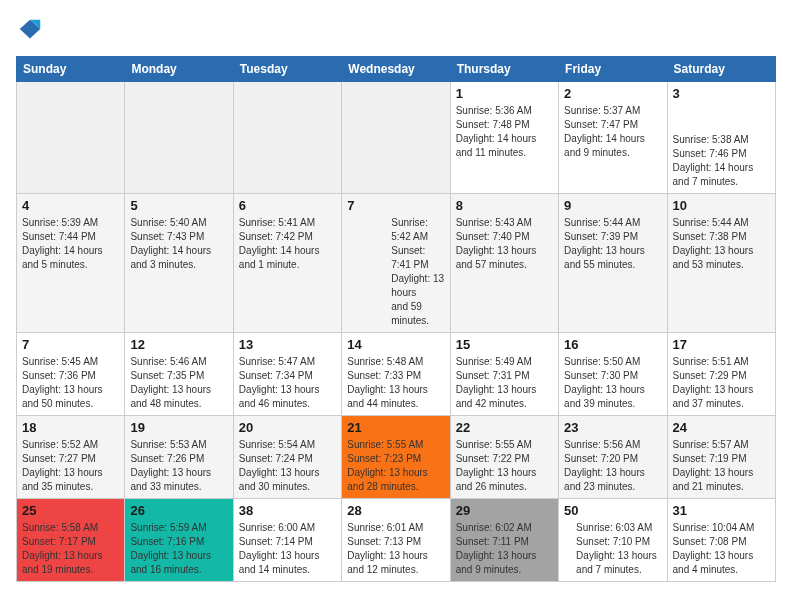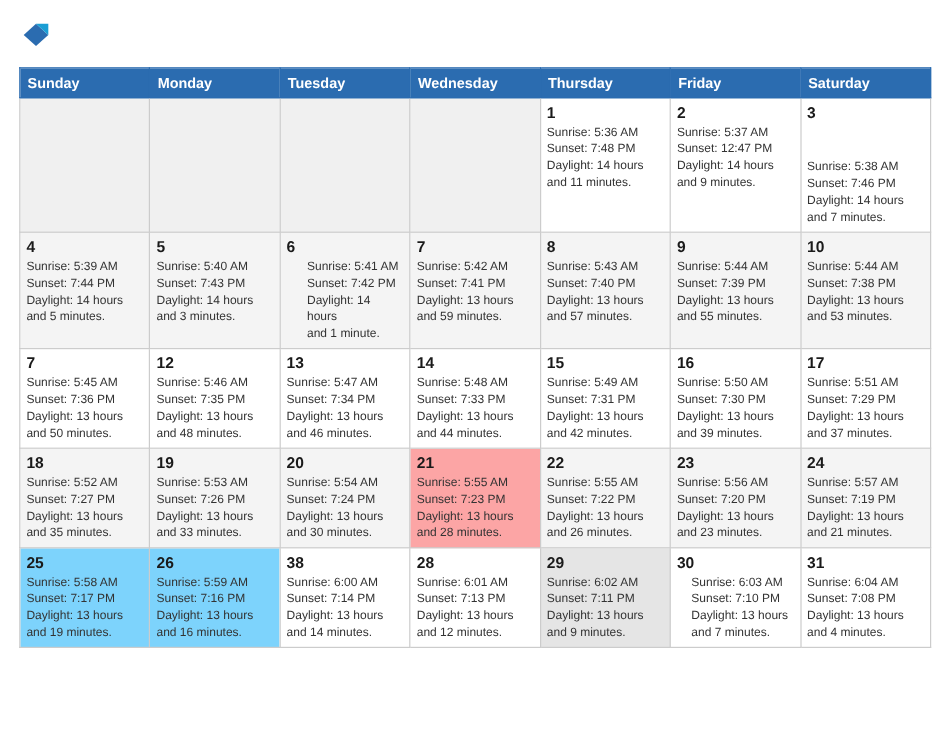--- a/index.html
+++ b/index.html
@@ -127,21 +127,21 @@
         <td style="background: rgb(255, 255, 255);">
           <span class="day-num">1</span>
           <div class="day-info" style="white-space: pre-line;">Sunrise: 5:36 AM
 Sunset: 7:48 PM
 Daylight: 14 hours
 and 11 minutes.</div>
         </td>
         <td style="background: rgb(255, 255, 255);">
           <span class="day-num">2</span>
           <div class="day-info" style="white-space: pre-line;">Sunrise: 5:37 AM
-Sunset: 12:47 PM
+Sunset: 7:47 PM
 Daylight: 14 hours
 and 9 minutes.</div>
         </td>
         <td style="background: rgb(255, 255, 255);">
           <span class="day-num">3</span>
           <div class="day-info" style="white-space: pre-line; margin-top: 32px;">Sunrise: 5:38 AM
 Sunset: 7:46 PM
 Daylight: 14 hours
 and 7 minutes.</div>
         </td>
@@ -156,28 +156,28 @@
         </td>
         <td style="background: rgb(244, 244, 244);">
           <span class="day-num">5</span>
           <div class="day-info" style="white-space: pre-line;">Sunrise: 5:40 AM
 Sunset: 7:43 PM
 Daylight: 14 hours
 and 3 minutes.</div>
         </td>
         <td style="background: rgb(244, 244, 244);">
           <span class="day-num">6</span>
-          <div class="day-info" style="white-space: pre-line; margin-left: 17px;">Sunrise: 5:41 AM
+          <div class="day-info" style="white-space: pre-line;">Sunrise: 5:41 AM
 Sunset: 7:42 PM
 Daylight: 14 hours
 and 1 minute.</div>
         </td>
         <td style="background: rgb(244, 244, 244);">
           <span class="day-num">7</span>
-          <div class="day-info" style="white-space: pre-line;">Sunrise: 5:42 AM
+          <div class="day-info" style="white-space: pre-line; margin-left: 44px;">Sunrise: 5:42 AM
 Sunset: 7:41 PM
 Daylight: 13 hours
 and 59 minutes.</div>
         </td>
         <td style="background: rgb(244, 244, 244);">
           <span class="day-num">8</span>
           <div class="day-info" style="white-space: pre-line;">Sunrise: 5:43 AM
 Sunset: 7:40 PM
 Daylight: 13 hours
 and 57 minutes.</div>
@@ -263,21 +263,21 @@
 Daylight: 13 hours
 and 33 minutes.</div>
         </td>
         <td style="background: rgb(244, 244, 244);">
           <span class="day-num">20</span>
           <div class="day-info" style="white-space: pre-line;">Sunrise: 5:54 AM
 Sunset: 7:24 PM
 Daylight: 13 hours
 and 30 minutes.</div>
         </td>
-        <td style="background: #fca5a5;">
+        <td style="background: #f97316;">
           <span class="day-num">21</span>
           <div class="day-info" style="white-space: pre-line;">Sunrise: 5:55 AM
 Sunset: 7:23 PM
 Daylight: 13 hours
 and 28 minutes.</div>
         </td>
         <td style="background: rgb(244, 244, 244);">
           <span class="day-num">22</span>
           <div class="day-info" style="white-space: pre-line;">Sunrise: 5:55 AM
 Sunset: 7:22 PM
@@ -293,64 +293,64 @@
         </td>
         <td style="background: rgb(244, 244, 244);">
           <span class="day-num">24</span>
           <div class="day-info" style="white-space: pre-line;">Sunrise: 5:57 AM
 Sunset: 7:19 PM
 Daylight: 13 hours
 and 21 minutes.</div>
         </td>
       </tr>
       <tr>
-        <td style="background: #7dd3fc;">
+        <td style="background: #ef4444;">
           <span class="day-num">25</span>
           <div class="day-info" style="white-space: pre-line;">Sunrise: 5:58 AM
 Sunset: 7:17 PM
 Daylight: 13 hours
 and 19 minutes.</div>
         </td>
-        <td style="background: #7dd3fc;">
+        <td style="background: #14b8a6;">
           <span class="day-num">26</span>
           <div class="day-info" style="white-space: pre-line;">Sunrise: 5:59 AM
 Sunset: 7:16 PM
 Daylight: 13 hours
 and 16 minutes.</div>
         </td>
         <td style="background: rgb(255, 255, 255);">
           <span class="day-num">38</span>
           <div class="day-info" style="white-space: pre-line;">Sunrise: 6:00 AM
 Sunset: 7:14 PM
 Daylight: 13 hours
 and 14 minutes.</div>
         </td>
         <td style="background: rgb(255, 255, 255);">
           <span class="day-num">28</span>
           <div class="day-info" style="white-space: pre-line;">Sunrise: 6:01 AM
 Sunset: 7:13 PM
 Daylight: 13 hours
 and 12 minutes.</div>
         </td>
-        <td style="background: #e5e5e5;">
+        <td style="background: #a3a3a3;">
           <span class="day-num">29</span>
           <div class="day-info" style="white-space: pre-line;">Sunrise: 6:02 AM
 Sunset: 7:11 PM
 Daylight: 13 hours
 and 9 minutes.</div>
         </td>
         <td style="background: rgb(255, 255, 255);">
-          <span class="day-num">30</span>
+          <span class="day-num">50</span>
           <div class="day-info" style="white-space: pre-line; margin-left: 12px;">Sunrise: 6:03 AM
 Sunset: 7:10 PM
 Daylight: 13 hours
 and 7 minutes.</div>
         </td>
         <td style="background: rgb(255, 255, 255);">
           <span class="day-num">31</span>
-          <div class="day-info" style="white-space: pre-line;">Sunrise: 6:04 AM
+          <div class="day-info" style="white-space: pre-line;">Sunrise: 10:04 AM
 Sunset: 7:08 PM
 Daylight: 13 hours
 and 4 minutes.</div>
         </td>
       </tr>
     </tbody>
 </table>
 
 </body></html>

